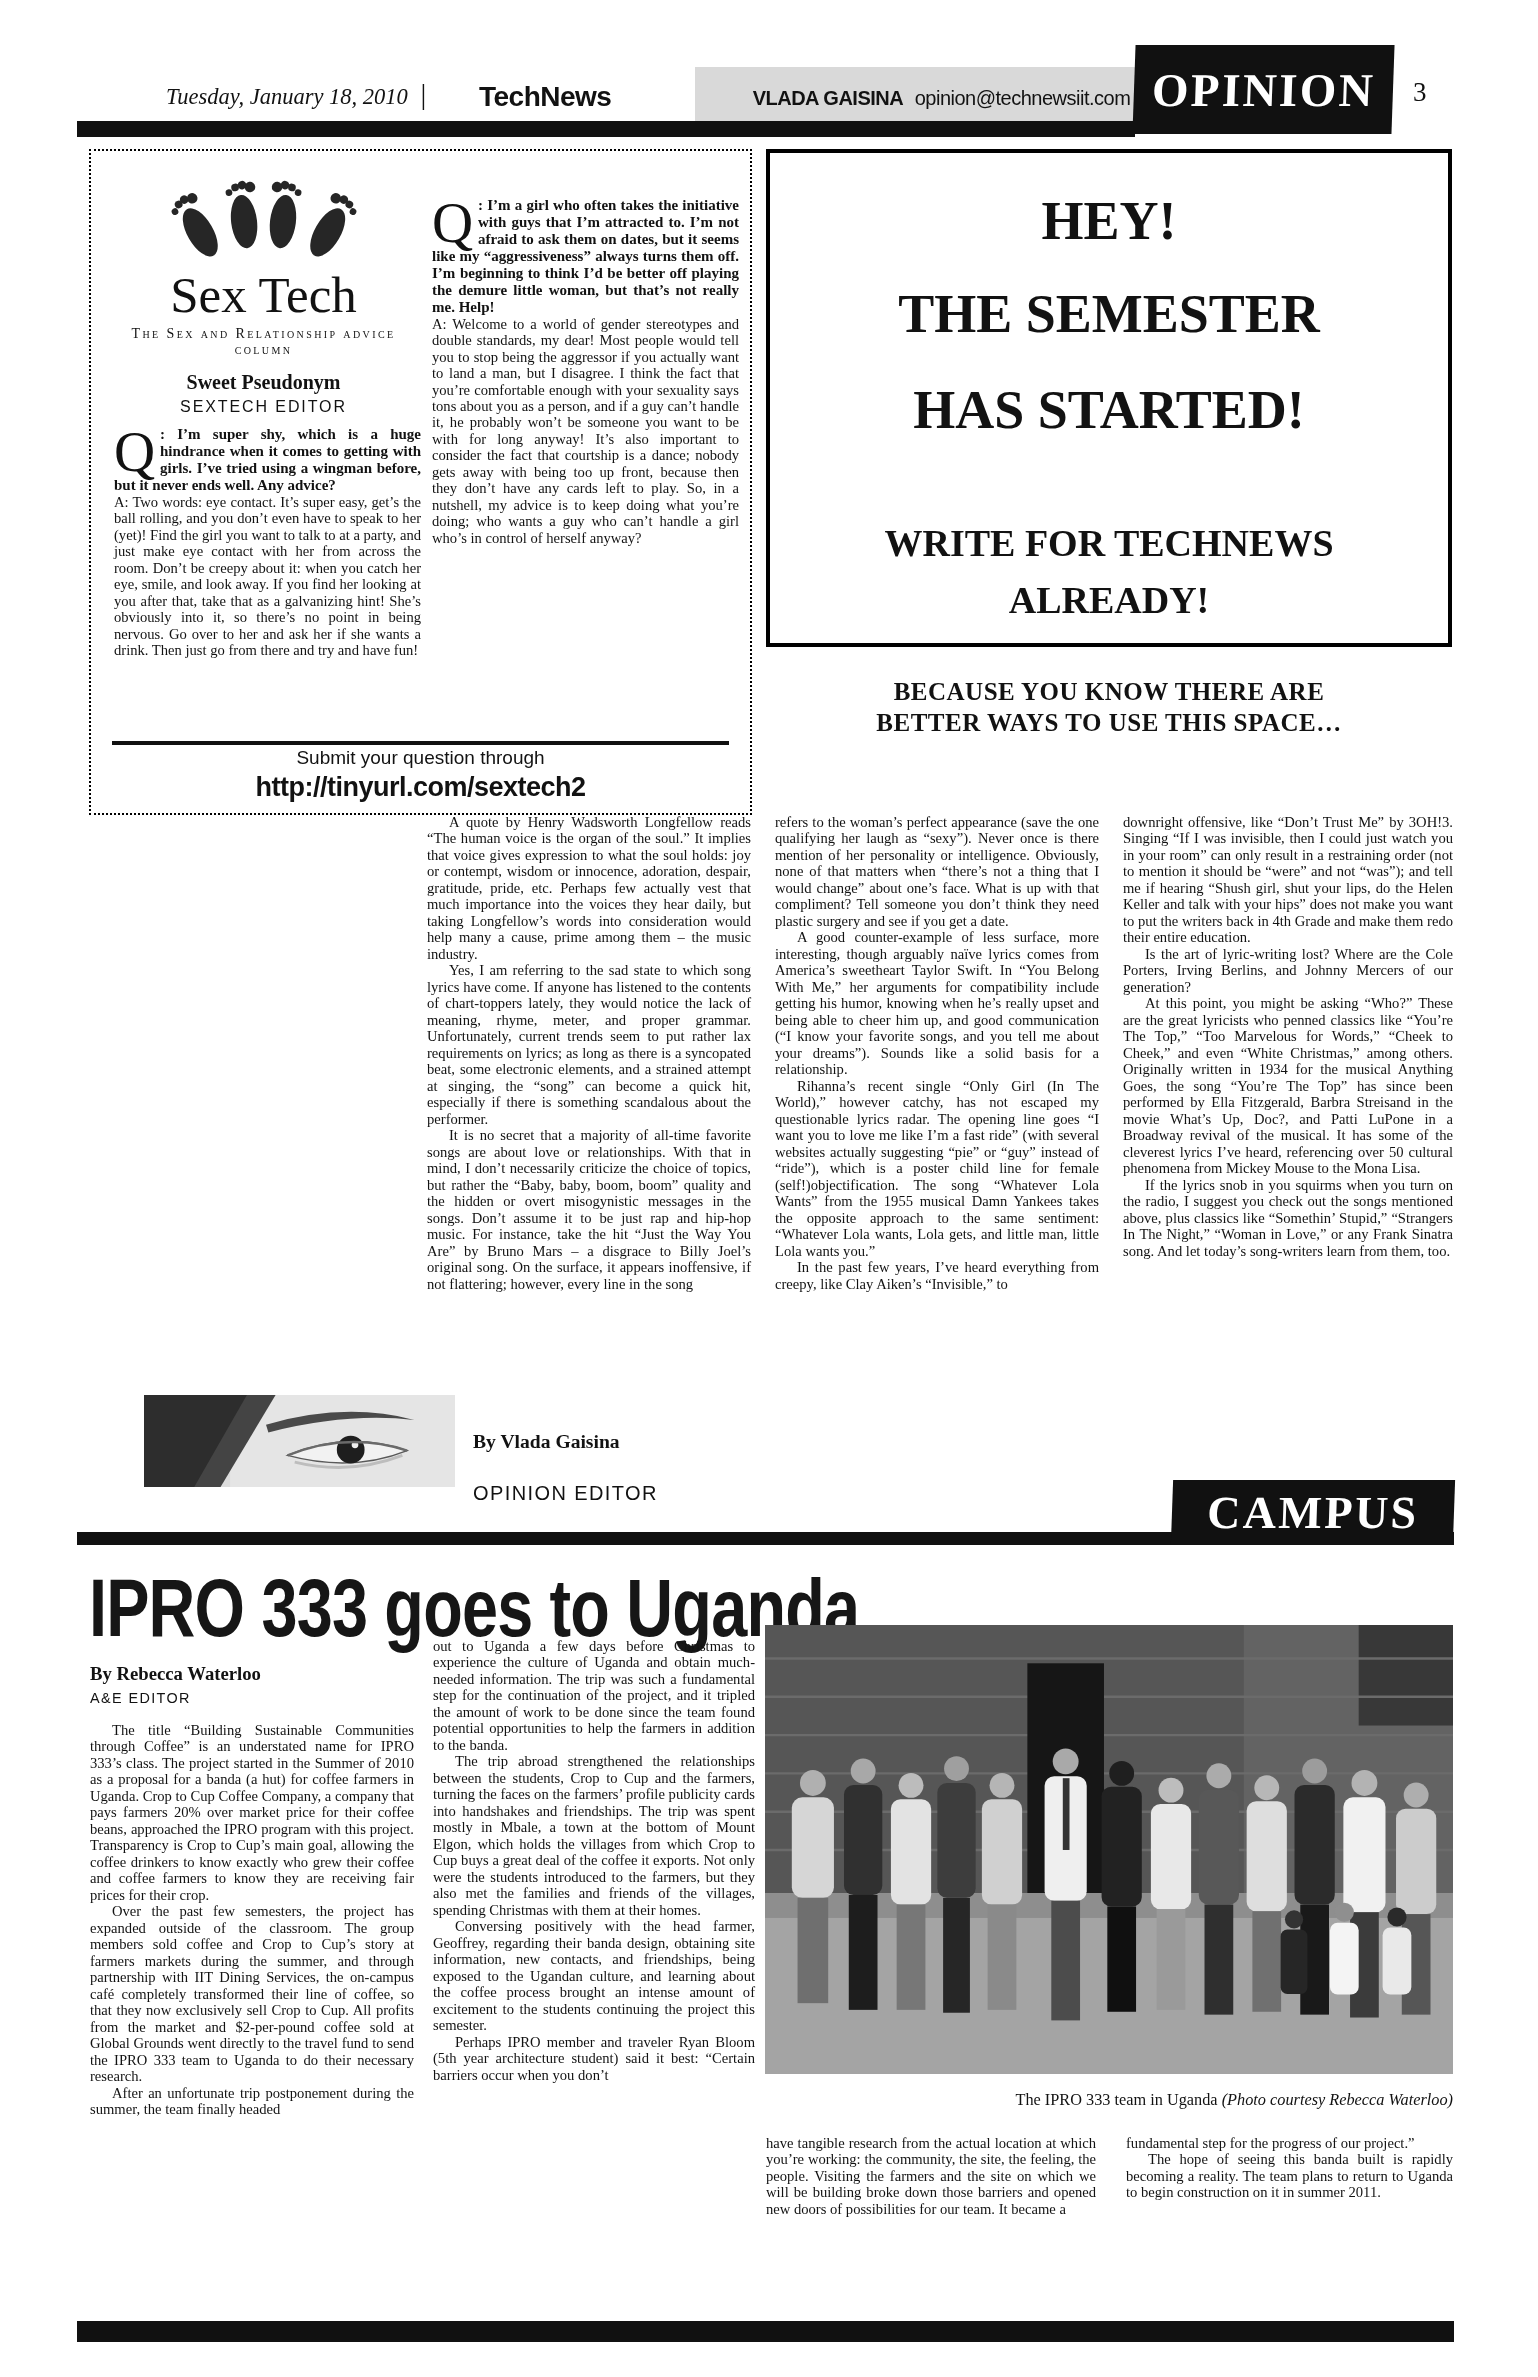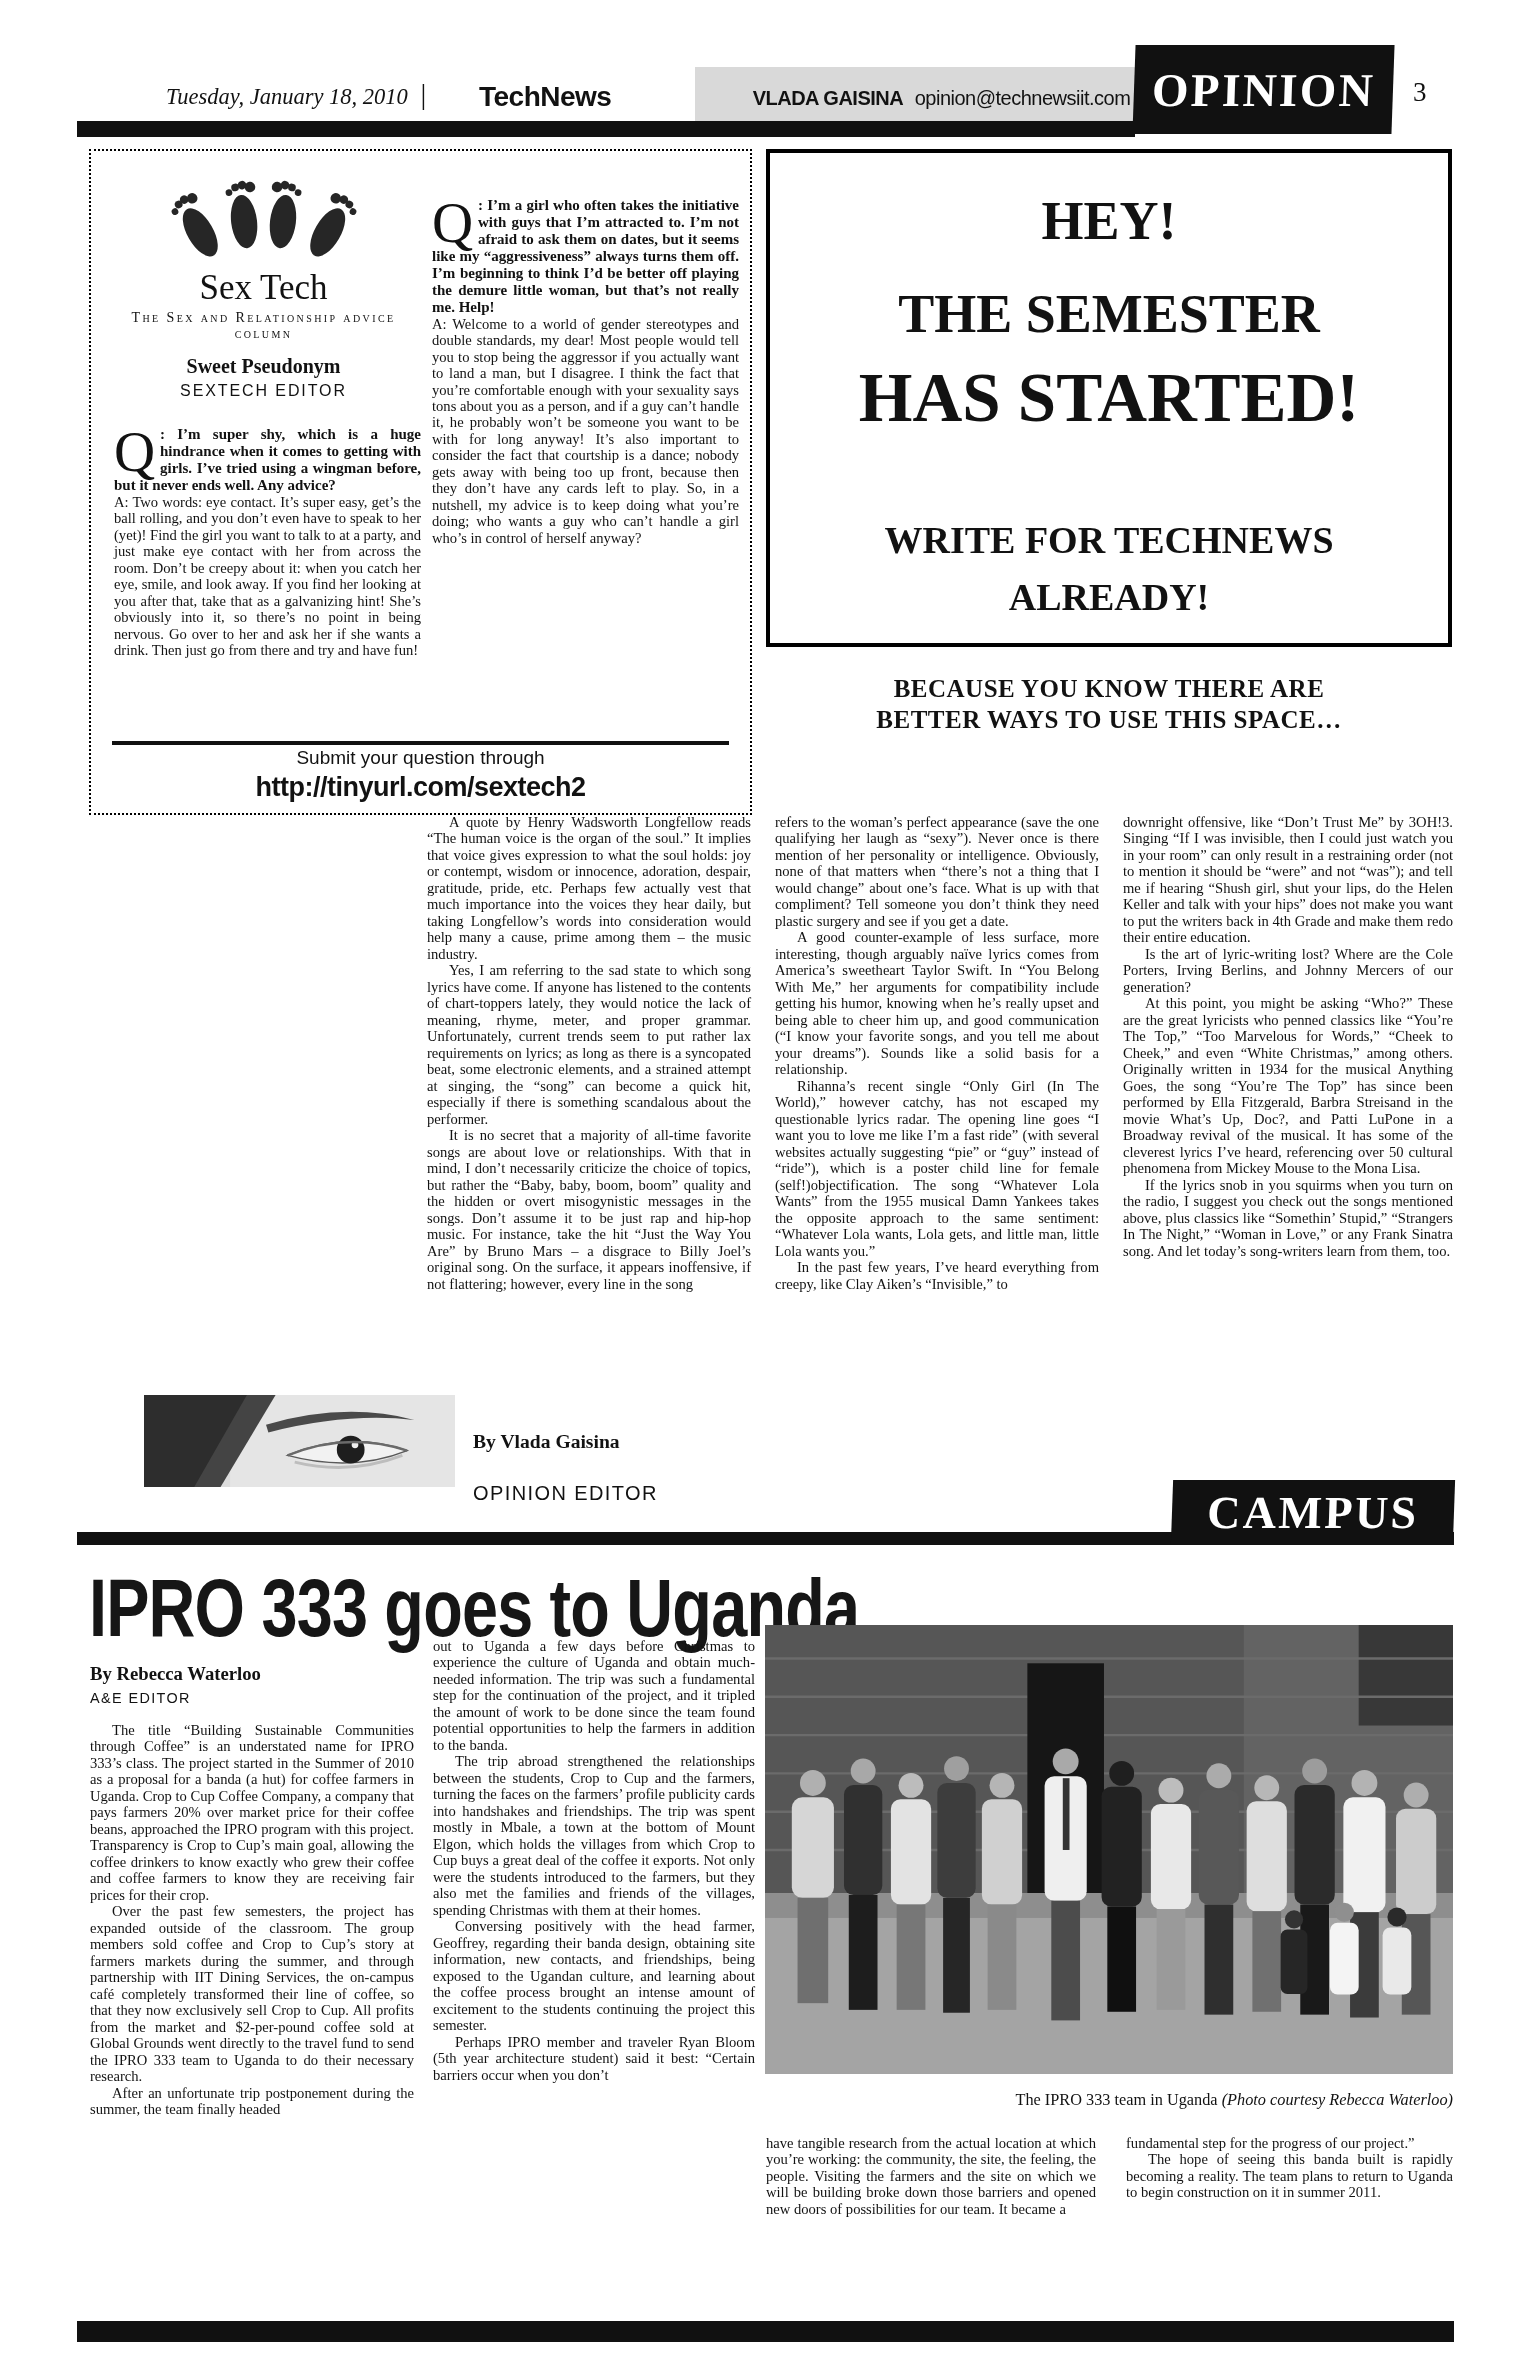--- a/index.html
+++ b/index.html
@@ -24,39 +24,39 @@
   .header-rule { position:absolute; left:77px; top:121px; width:1058px; height:16.3px; background:#111; }
 
   
   .bt { font-size:14.6px; line-height:1.13; text-align:justify; }
   .bt p { margin:0; text-indent:22px; }
   .bt p.cont { text-indent:0; }
 
   
   .st-box { position:absolute; left:89px; top:149px; width:663px; height:666px; border:2.9px dotted #000; box-sizing:border-box; }
   .st-header { position:absolute; left:17px; top:12.5px; width:311px; text-align:center; }
-  .st-title { font-size:35px; line-height:1.0; margin-top:2.9px; }
+  .st-title { font-size:51px; line-height:1.0; margin-top:2.9px; }
   .st-sub { font-size:14px; letter-spacing:2.4px; font-variant:small-caps; margin-top:4.8px; }
   .st-author { font-size:20px; font-weight:bold; margin-top:12.5px; }
   .st-role { font-family:"Liberation Sans", sans-serif; font-size:16px; letter-spacing:1.9px; margin-top:4.8px; }
   .st-q1 { position:absolute; left:23px; top:275px; width:307px; }
   .st-q2 { position:absolute; left:341px; top:46px; width:307px; }
   .qa-q { font-weight:bold; font-size:15px; line-height:1.13; text-align:justify; margin:0; }
   .qa-a { font-size:14.6px; line-height:1.13; text-align:justify; margin:0; }
   .dropcap { float:left; font-size:57px; line-height:0.8; padding:2.9px 4.8px 0 0; font-weight:normal; }
   .st-rule { position:absolute; left:21px; right:21px; bottom:68px; height:3.8px; background:#111; }
   .st-submit1 { position:absolute; left:0; right:0; bottom:44px; text-align:center; font-family:"Liberation Sans", sans-serif; font-size:19px; }
   .st-submit2 { position:absolute; left:0; right:0; bottom:10.5px; text-align:center; font-family:"Liberation Sans", sans-serif; font-size:27px; font-weight:bold; letter-spacing:-0.5px; }
 
   
   .hey-box { position:absolute; left:766px; top:149px; width:686px; height:498px; border:4.3px solid #000; box-sizing:border-box;
     text-align:center; font-weight:bold; }
   .hey-l1 { margin-top:37px; font-size:54px; }
   .hey-l2 { margin-top:31px; font-size:54px; }
-  .hey-l3 { margin-top:14px; font-size:69px; }
+  .hey-l3 { margin-top:34px; font-size:54px; }
   .hey-l4 { margin-top:80px; font-size:38px; }
   .hey-l5 { margin-top:12.5px; font-size:38px; }
   .hey-l6 { margin-top:56px; font-size:25px; letter-spacing:0.5px; }
   .hey-l7 { margin-top:3.8px; font-size:25px; letter-spacing:0.5px; }
 
   
   .vv-headline { position:absolute; left:92px; top:841px; width:326px; font-family:"Liberation Sans", sans-serif;
     font-size:56px; line-height:1.62; letter-spacing:1.4px; color:#1c1c1c; }
   .vv-photo { position:absolute; left:144px; top:1395px; width:311px; height:92px; }
   .vv-byline { position:absolute; left:473px; top:1430px; width:163px; font-weight:bold; font-size:19.6px; line-height:1.18; }

